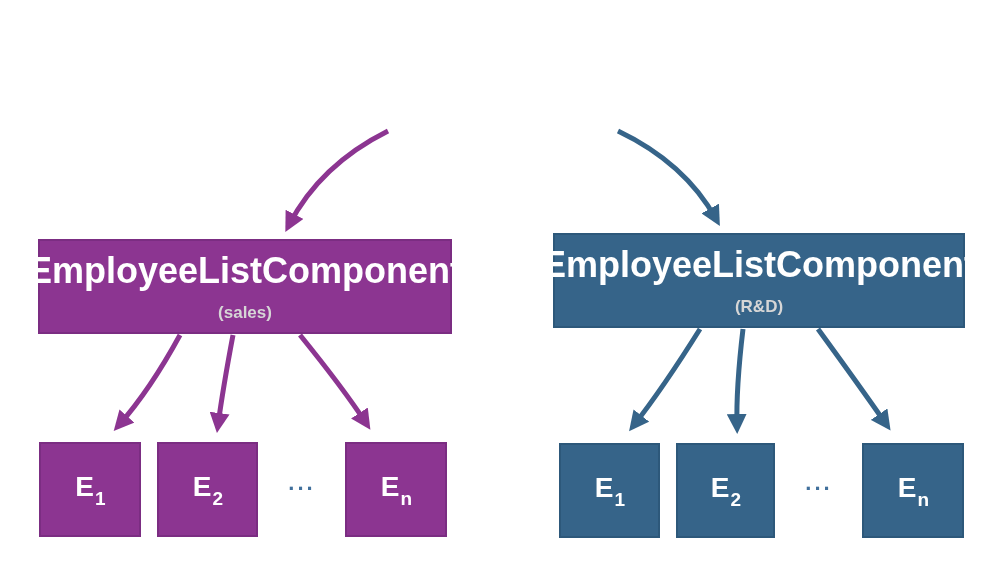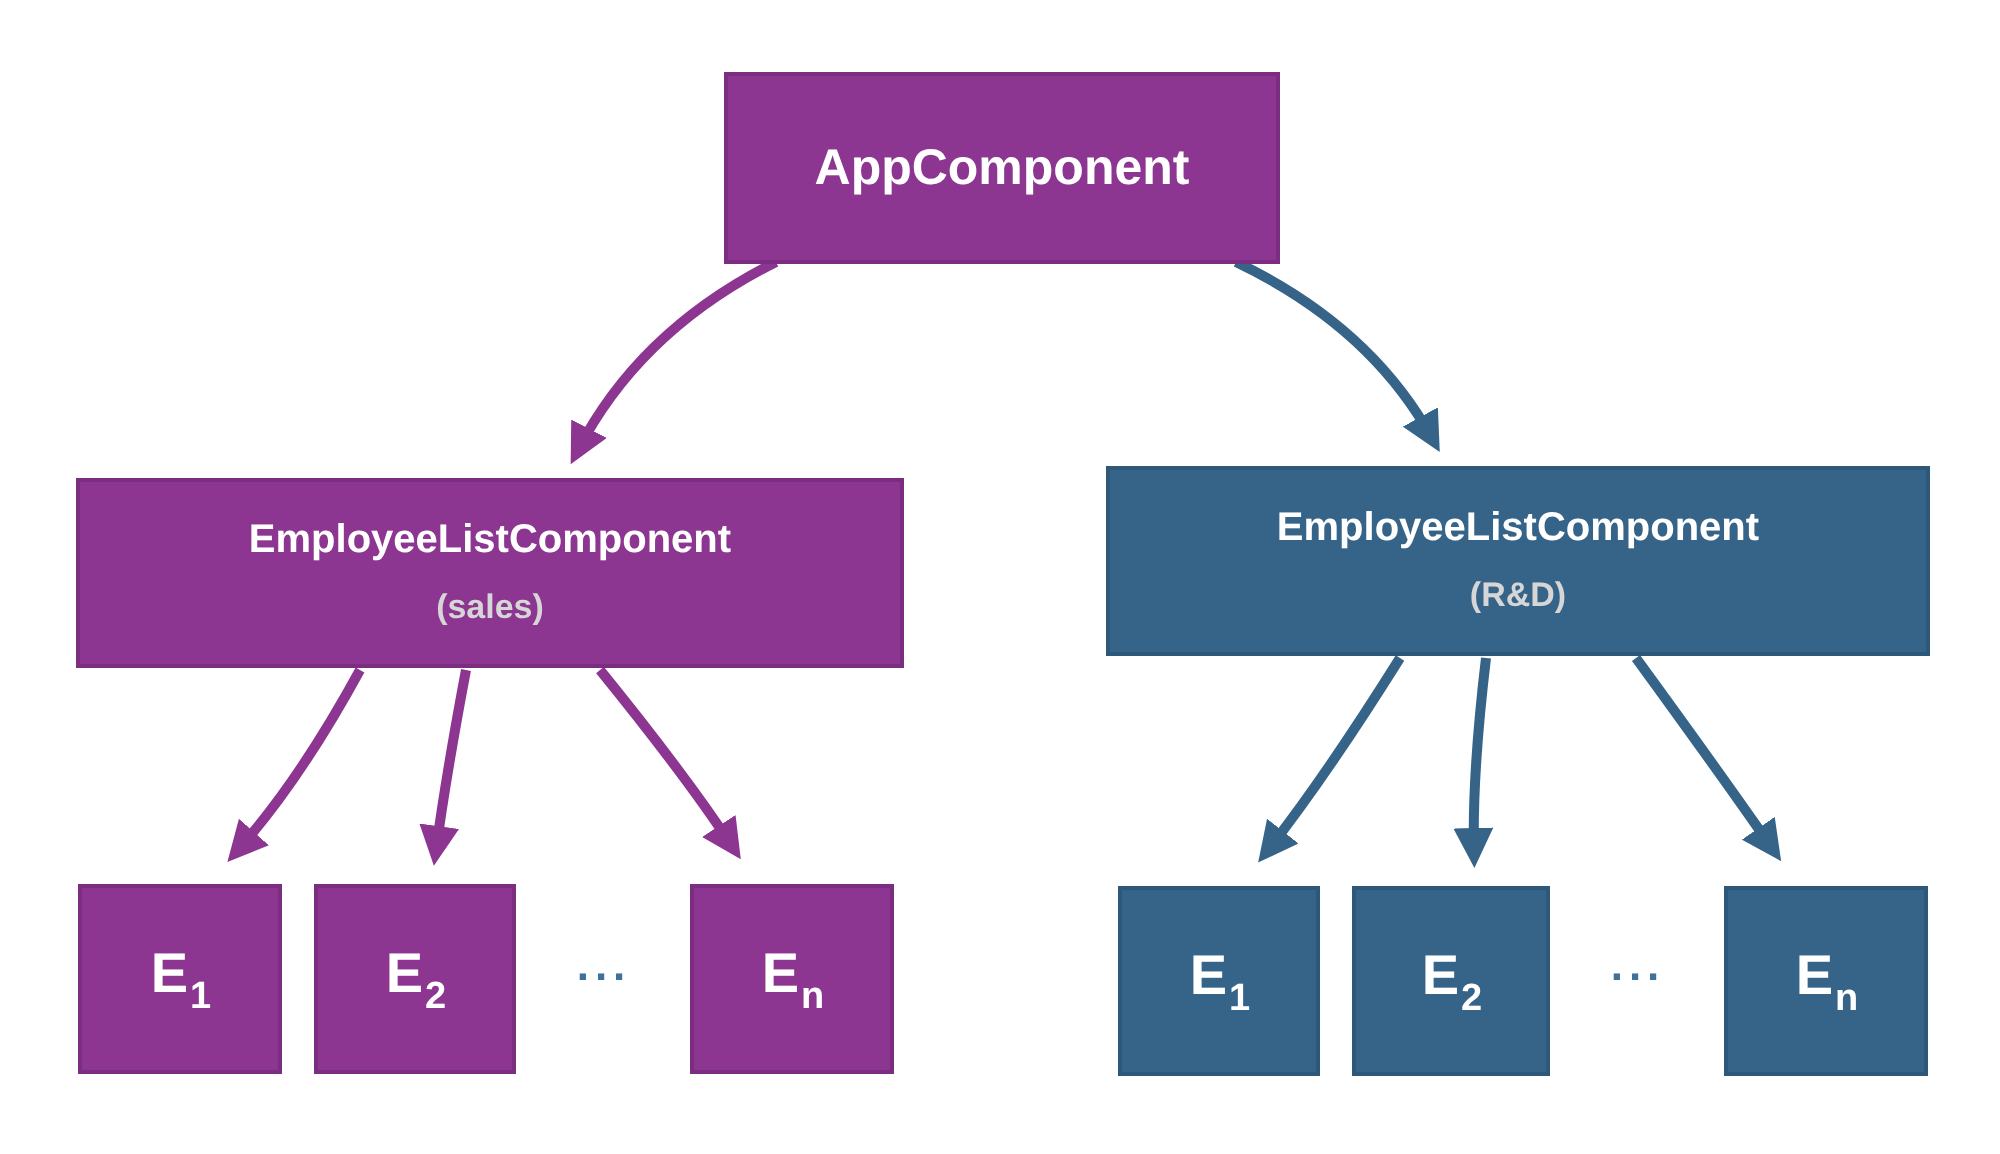--- a/index.html
+++ b/index.html
@@ -59,21 +59,21 @@
     background: var(--purple);
     border: 2px solid var(--purple-border);
   }
   .blue-box {
     background: var(--blue);
     border: 2px solid var(--blue-border);
   }
   .root-box      { left: 362px; top: 36px;  width: 278px; height: 96px; font-size: 25px; }
   .branch-sales  { left: 38px;  top: 239px; width: 414px; height: 95px; }
   .branch-rnd    { left: 553px; top: 233px; width: 412px; height: 95px; }
-  .branch-title  { font-size: 20px; }
+  .branch-title  { font-size: 36px; }
   .branch-sub    { font-size: 17px; color: var(--subtitle-text); margin-top: 12px; }
   .leaf { font-size: 28px; }
   .leaf sub { font-size: 19px; position: relative; top: 2px; left: 1px; }
   .leaf-s1 { left: 39px;  top: 442px; width: 102px; height: 95px; }
   .leaf-s2 { left: 157px; top: 442px; width: 101px; height: 95px; }
   .leaf-sn { left: 345px; top: 442px; width: 102px; height: 95px; }
   .leaf-r1 { left: 559px; top: 443px; width: 101px; height: 95px; }
   .leaf-r2 { left: 676px; top: 443px; width: 99px;  height: 95px; }
   .leaf-rn { left: 862px; top: 443px; width: 102px; height: 95px; }
   .ellipsis {
@@ -106,23 +106,20 @@
     <path class="arrow-purple" d="M 388,131 Q 320,165 289,225" marker-end="url(#head-purple)"></path>
     <path class="arrow-blue" d="M 618,131 Q 685,163 716,219" marker-end="url(#head-blue)"></path>
     <path class="arrow-purple" d="M 180,335 Q 150,390 119,425" marker-end="url(#head-purple)"></path>
     <path class="arrow-purple" d="M 233,335 Q 223,388 218,425" marker-end="url(#head-purple)"></path>
     <path class="arrow-purple" d="M 300,335 Q 343,388 366,423" marker-end="url(#head-purple)"></path>
     <path class="arrow-blue" d="M 700,329 Q 663,388 634,425" marker-end="url(#head-blue)"></path>
     <path class="arrow-blue" d="M 743,329 Q 736,388 737,426" marker-end="url(#head-blue)"></path>
     <path class="arrow-blue" d="M 818,329 Q 861,388 886,424" marker-end="url(#head-blue)"></path>
   </svg>
 
-  <div class="box purple-box root-box">
-    <span>AppComponent</span>
-  </div>
 
   <div class="box purple-box branch-sales">
     <span class="branch-title">EmployeeListComponent</span>
     <span class="branch-sub">(sales)</span>
   </div>
 
   <div class="box blue-box branch-rnd">
     <span class="branch-title">EmployeeListComponent</span>
     <span class="branch-sub">(R&amp;D)</span>
   </div>

